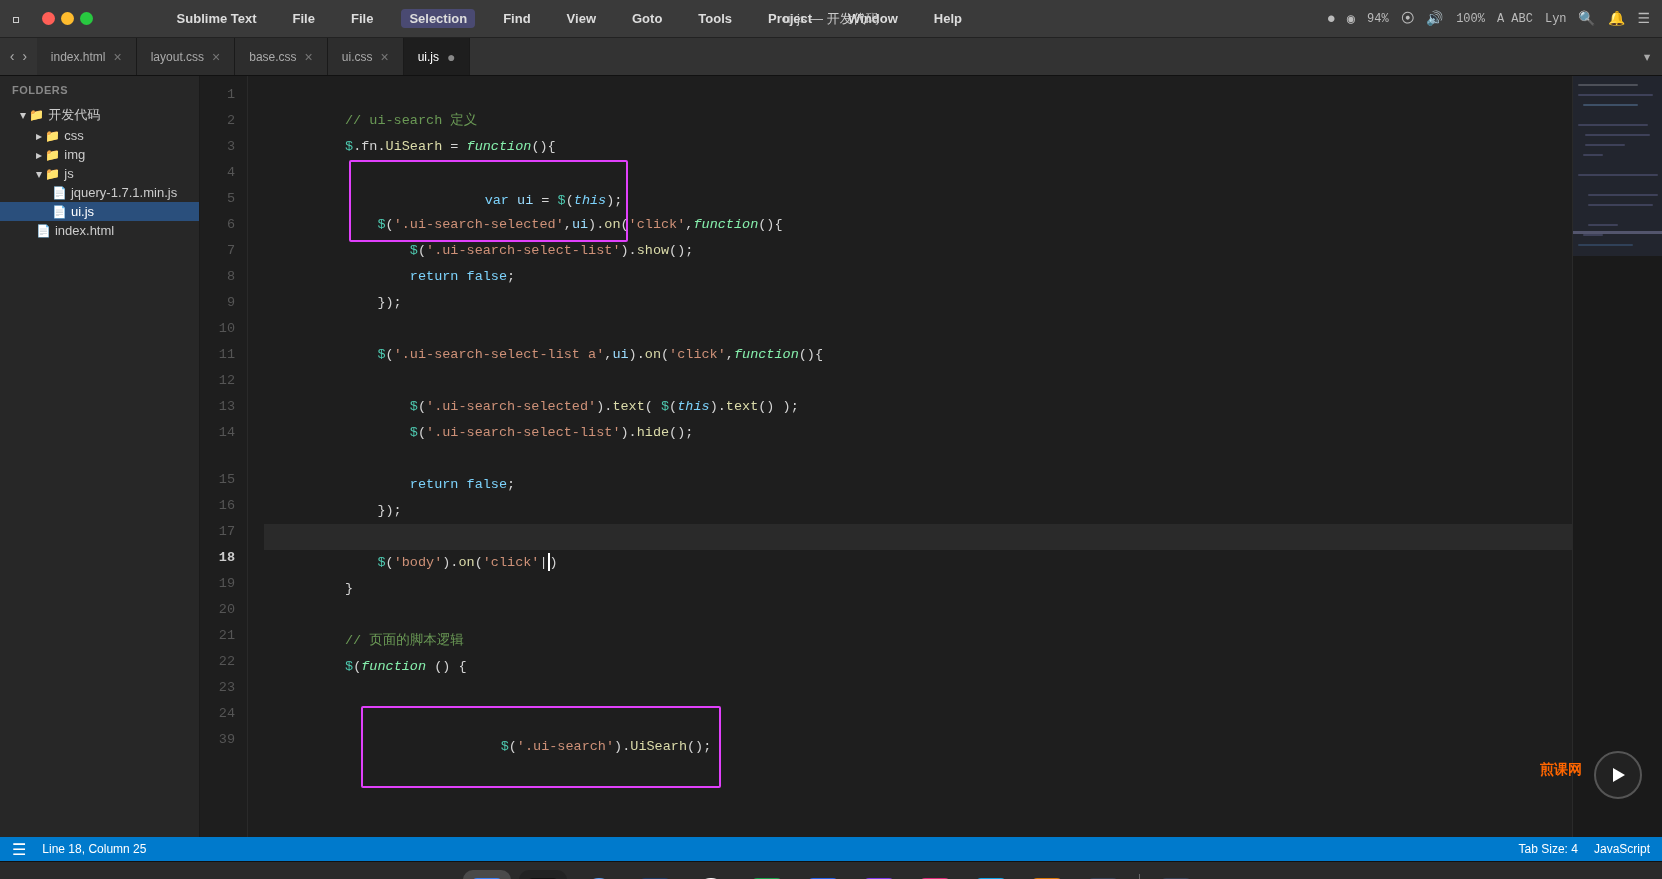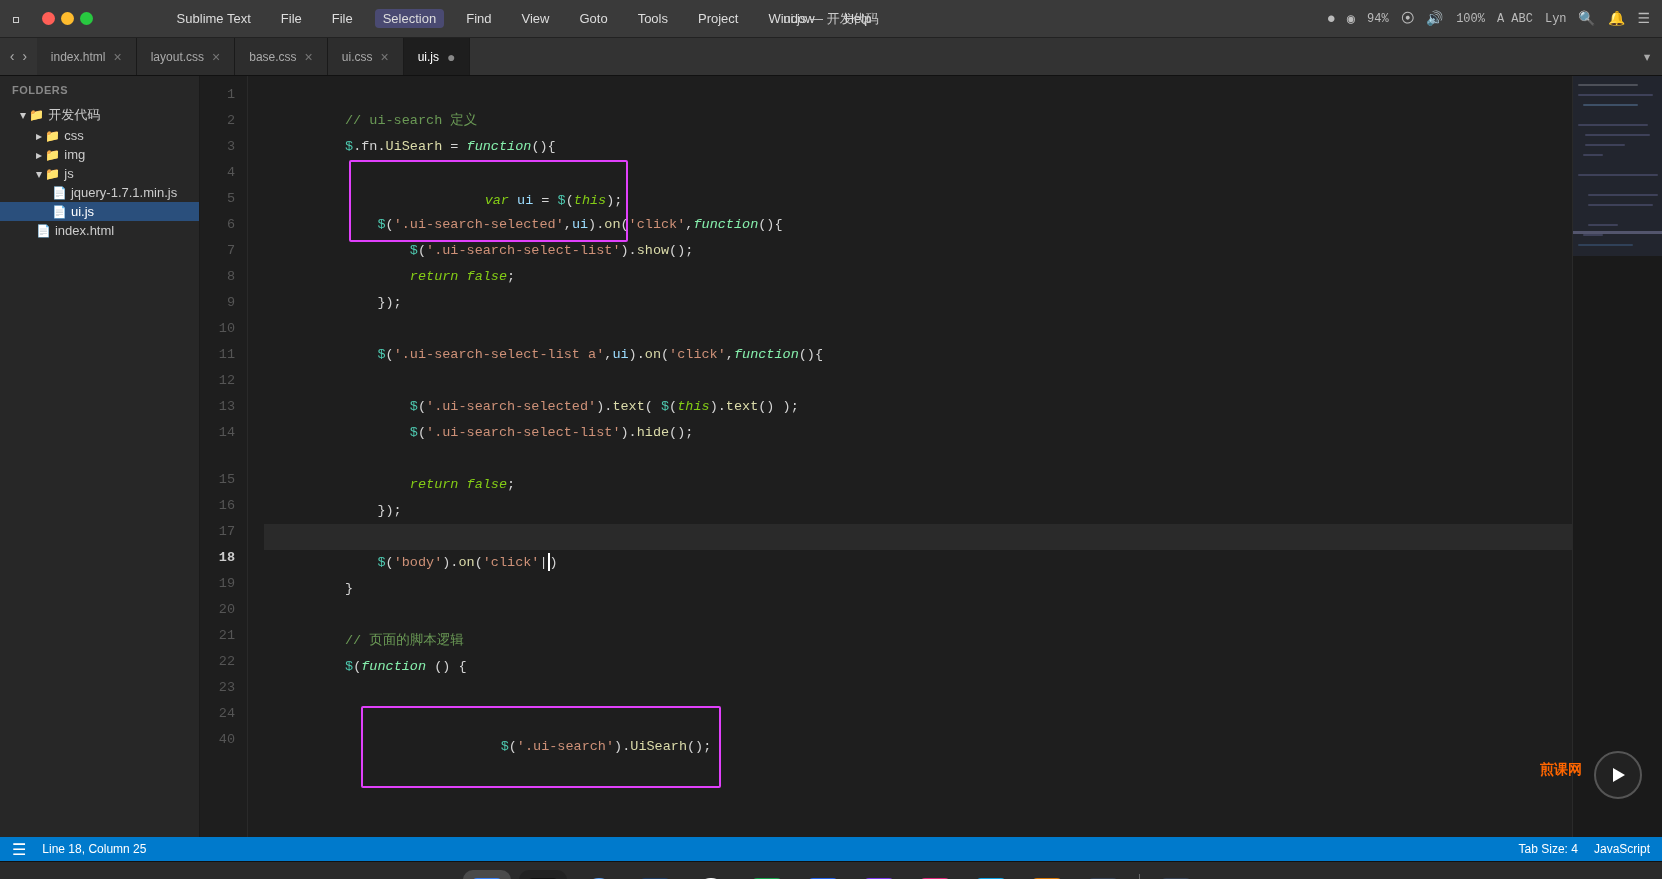--- a/index.html
+++ b/index.html
@@ -40,22 +40,23 @@
       font-family: -apple-system, BlinkMacSystemFont, sans-serif;
     }
     #titlebar-right {
       display: flex;
       align-items: center;
       gap: 12px;
     }
     .menu-bar {
       display: flex;
       align-items: center;
-      gap: 14px;
+      gap: 20px;
       margin-left: 60px;
+      font-weight: bold;
     }
     .menu-item {
       color: #ddd;
       font-size: 13px;
       font-family: -apple-system, BlinkMacSystemFont, sans-serif;
       padding: 2px 8px;
       cursor: pointer;
     }
     .menu-item.active { background: rgba(100,100,200,0.4); border-radius: 4px; }
 
@@ -192,21 +193,21 @@
     .code-line.highlighted {
       background: #2a2a2a;
     }
 
     
     .c-comment { color: #6a9955; }
     .c-dollar { color: #4ec9b0; }
     .c-italic { font-style: italic; }
     .c-orange { color: #ce9178; }
     .c-yellow { color: #dcdcaa; }
-    .c-blue { color: #84cc16; font-style: italic; }
+    .c-blue { color: #7dd3fc; }
     .c-white { color: #d4d4d4; }
     .c-pink { color: #86efac; }
     .c-light-blue { color: #9cdcfe; }
 
     
     #minimap {
       width: 90px;
       background: #1a1a1a;
       border-left: 1px solid #2a2a2a;
       flex-shrink: 0;
@@ -425,21 +426,21 @@
         <div style="height:26px;line-height:26px;margin-top:21px;">15</div>
         <div style="height:26px;line-height:26px;">16</div>
         <div style="height:26px;line-height:26px;">17</div>
         <div style="height:26px;line-height:26px; color:#ccc; font-weight:bold;">18</div>
         <div style="height:26px;line-height:26px;">19</div>
         <div style="height:26px;line-height:26px;">20</div>
         <div style="height:26px;line-height:26px;">21</div>
         <div style="height:26px;line-height:26px;">22</div>
         <div style="height:26px;line-height:26px;">23</div>
         <div style="height:26px;line-height:26px;">24</div>
-        <div style="height:26px;line-height:26px;">40</div>
+        <div style="height:26px;line-height:26px;">39</div>
       </div>
       <div id="code-content">
 
         <div class="code-line">
           <span class="c-comment">// ui-search 定义</span>
         </div>
 
         <div class="code-line">
           <span class="c-dollar">$</span><span class="c-white">.fn.</span><span class="c-yellow">UiSearh</span><span class="c-white"> = </span><span class="c-pink c-italic">function</span><span class="c-white">(){</span>
         </div>

